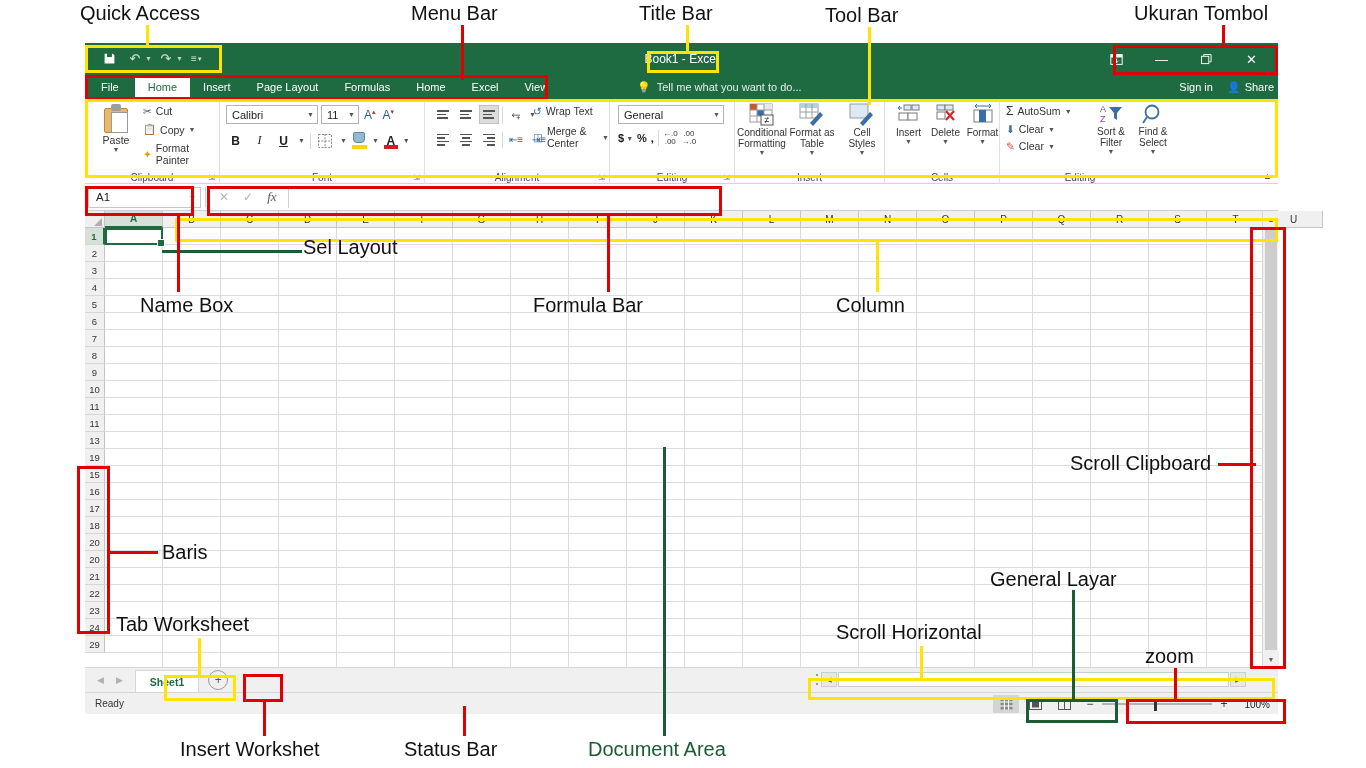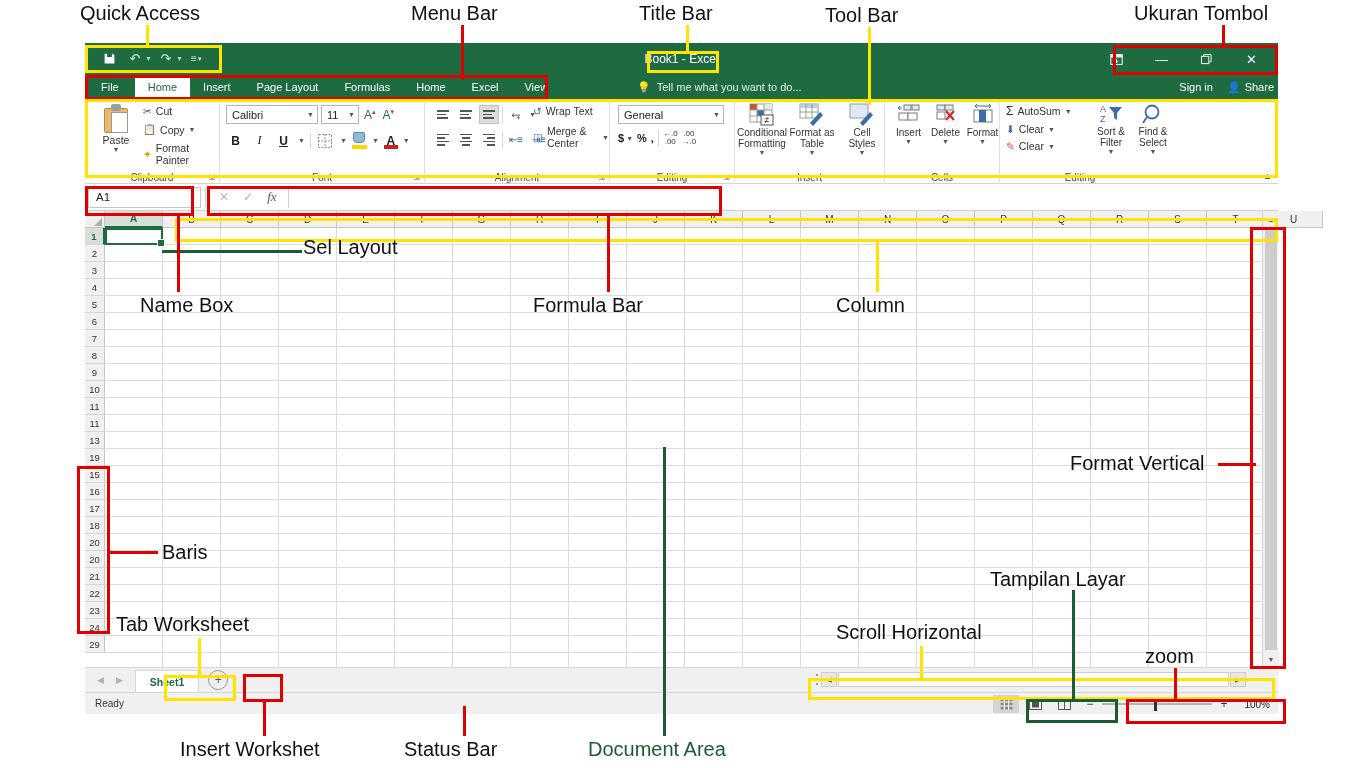--- a/index.html
+++ b/index.html
@@ -1323,30 +1323,30 @@
 
   <div class="ann" style="left:140px; top:294px;">Name Box</div>
   <div class="ln red" style="left:177px; top:216px; width:3px; height:76px;"></div>
 
   <div class="ann" style="left:533px; top:294px;">Formula Bar</div>
   <div class="ln red" style="left:607px; top:216px; width:3px; height:76px;"></div>
 
   <div class="ann" style="left:836px; top:294px;">Column</div>
   <div class="ln yellow" style="left:876px; top:242px; width:3px; height:50px;"></div>
 
-  <div class="ann" style="left:1070px; top:452px;">Format Vertical</div>
+  <div class="ann" style="left:1070px; top:452px;">Scroll Clipboard</div>
   <div class="ln red" style="left:1218px; top:463px; width:38px; height:3px;"></div>
 
   <div class="ann" style="left:162px; top:541px;">Baris</div>
   <div class="ln red" style="left:108px; top:551px; width:50px; height:3px;"></div>
 
   <div class="ann" style="left:116px; top:613px;">Tab Worksheet</div>
   <div class="ln yellow" style="left:198px; top:638px; width:3px; height:38px;"></div>
 
-  <div class="ann" style="left:990px; top:568px;">Tampilan Layar</div>
+  <div class="ann" style="left:990px; top:568px;">General Layar</div>
   <div class="ln dgreen" style="left:1072px; top:590px; width:3px; height:110px;"></div>
 
   <div class="ann" style="left:836px; top:621px;">Scroll Horizontal</div>
   <div class="ln yellow" style="left:920px; top:646px; width:3px; height:34px;"></div>
 
   <div class="ann" style="left:1145px; top:645px;">zoom</div>
   <div class="ln red" style="left:1174px; top:668px; width:3px; height:34px;"></div>
 
   <div class="ann" style="left:180px; top:738px;">Insert Workshet</div>
   <div class="ln red" style="left:263px; top:702px; width:3px; height:34px;"></div>

